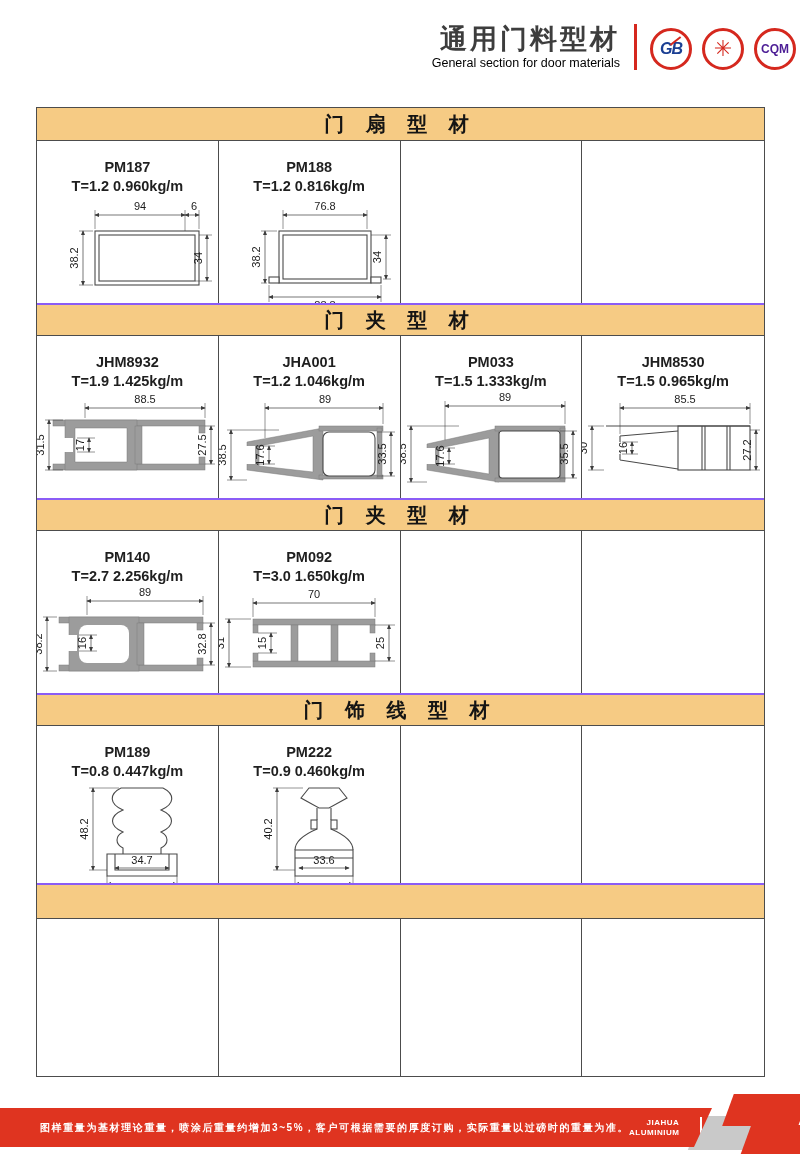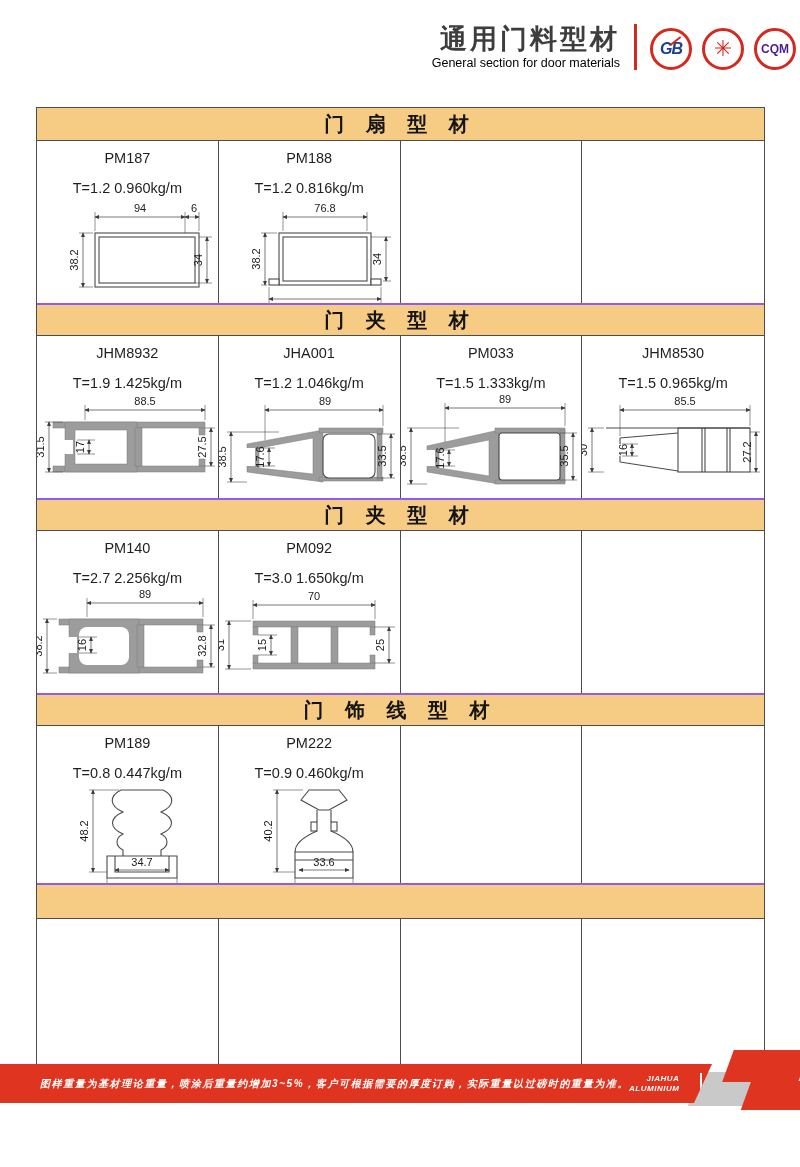--- a/index.html
+++ b/index.html
@@ -27,37 +27,37 @@
   .band { height:33px; background:#f6cb84; border-top:2px solid #8b5cf6; border-bottom:1px solid #4c4c4c;
           display:flex; align-items:center; justify-content:center;
           font-size:20px; font-weight:bold; letter-spacing:8px; color:#141414; }
   .band.first { border-top:none; }
   .band.tall { height:36px; }
   .row { display:grid; grid-template-columns:repeat(4,1fr); }
   .row.r-a { height:162px; }
   .row.r-b { height:157px; }
   .cell { border-right:1px solid #4c4c4c; overflow:hidden; }
   .cell:last-child { border-right:none; }
-  .cell-head { padding-top:9px; text-align:center; }
+  .cell-head { padding-top:18px; text-align:center;font-weight:bold; }
   .model { font-size:14.5px; color:#1f1f1f; }
-  .spec { font-size:14.5px; color:#1f1f1f; margin-top:14px; display:flex; justify-content:center; gap:4px; }
+  .spec { font-size:14.5px; color:#1f1f1f; margin-top:3px; display:flex; justify-content:center; gap:4px; }
   svg.draw { display:block; margin:1px auto 0; }
 
   
   .plf { fill:#fff; stroke:#4a4a4a; stroke-width:1.1; }
   .pln { fill:none; stroke:#4a4a4a; stroke-width:1.1; }
   .pl  { stroke:#4a4a4a; stroke-width:1.1; }
   .pf  { fill:#9c9c9c; stroke:#7b7b7b; stroke-width:0.5; }
   .wh  { fill:#fff; }
   .dl  { stroke:#3c3c3c; stroke-width:0.7; marker-start:url(#arr); marker-end:url(#arr); }
   .xl  { stroke:#3c3c3c; stroke-width:0.55; }
   .dt  { font-size:11px; fill:#1c1c1c; text-anchor:middle; font-family:"Liberation Sans",sans-serif; }
 
   
-  .footer { position:absolute; left:0; top:1064px; width:800px; height:42px;font-style:italic; }
+  .footer { position:absolute; left:0; top:1108px; width:800px; height:42px; }
   .red-band { position:absolute; left:0; top:0; width:712px; height:39px; background:#df3420;
               clip-path:polygon(0 0, 100% 0, calc(100% - 18px) 100%, 0 100%);
               display:flex; align-items:center; z-index:2; }
   .note { color:#fff; font-size:10px; font-weight:bold; letter-spacing:1.6px; padding-left:40px; white-space:nowrap; }
   .brand-wrap { display:flex; align-items:center; gap:21px; margin-left:auto; padding-right:36px; }
   .brand-text { text-align:right; color:#fff; font-size:8px; font-weight:bold; line-height:1.15; letter-spacing:0.5px; }
   .vbar { width:2px; height:22px; background:#fff; }
   .pagenum { color:#fff; font-size:23px; font-weight:bold; letter-spacing:1px; }
   .shape { position:absolute; transform:skewX(-20deg); }
   .s-gray { left:694px; top:8px;  width:66px; height:34px; background:#c9c9c9; z-index:1; }

